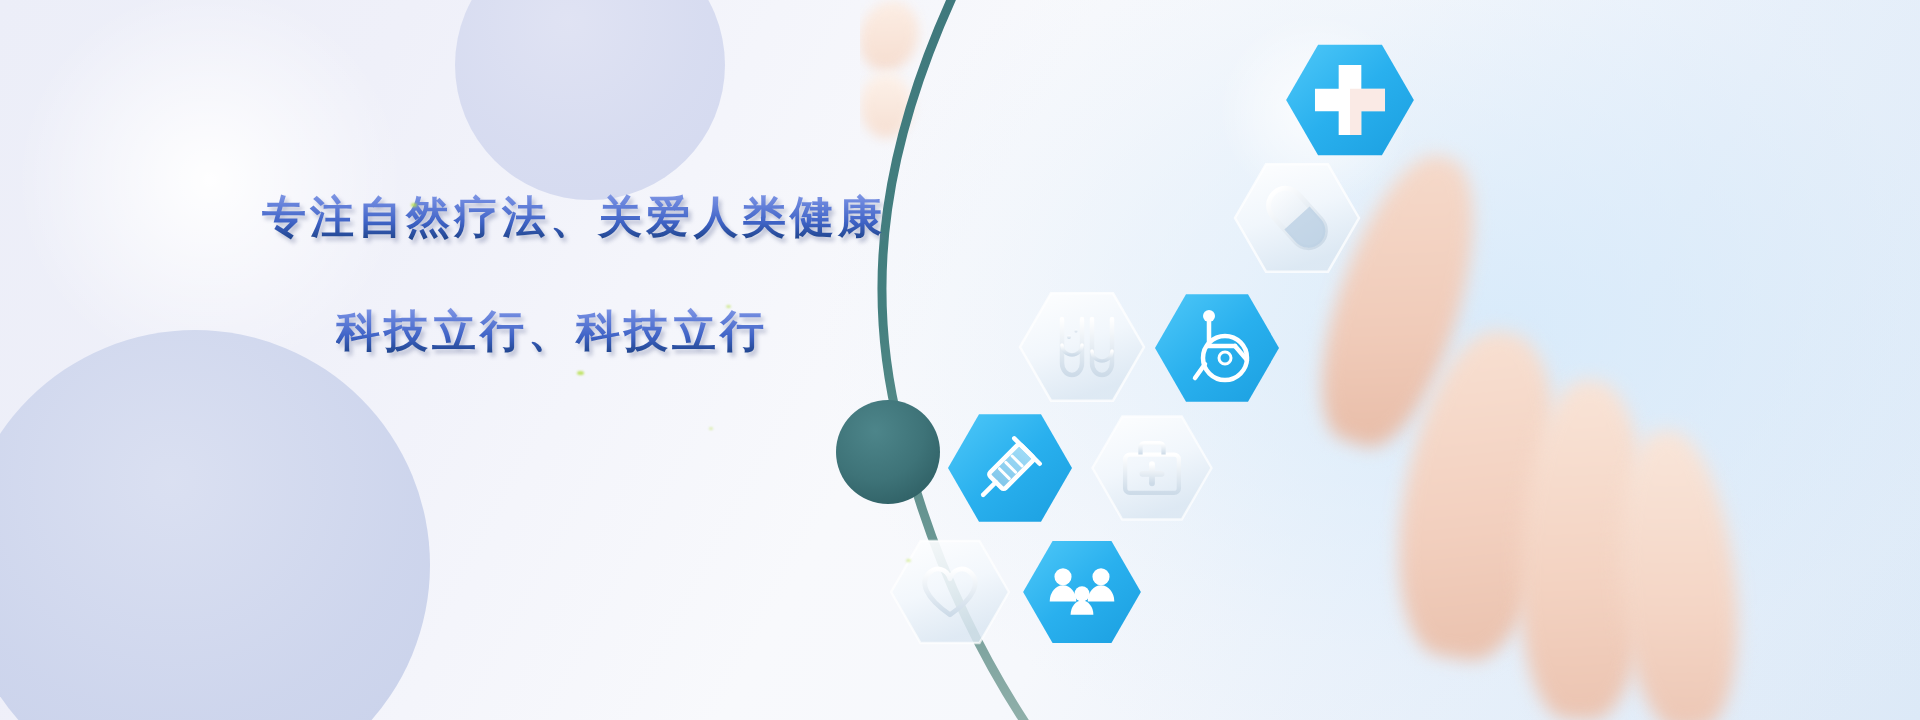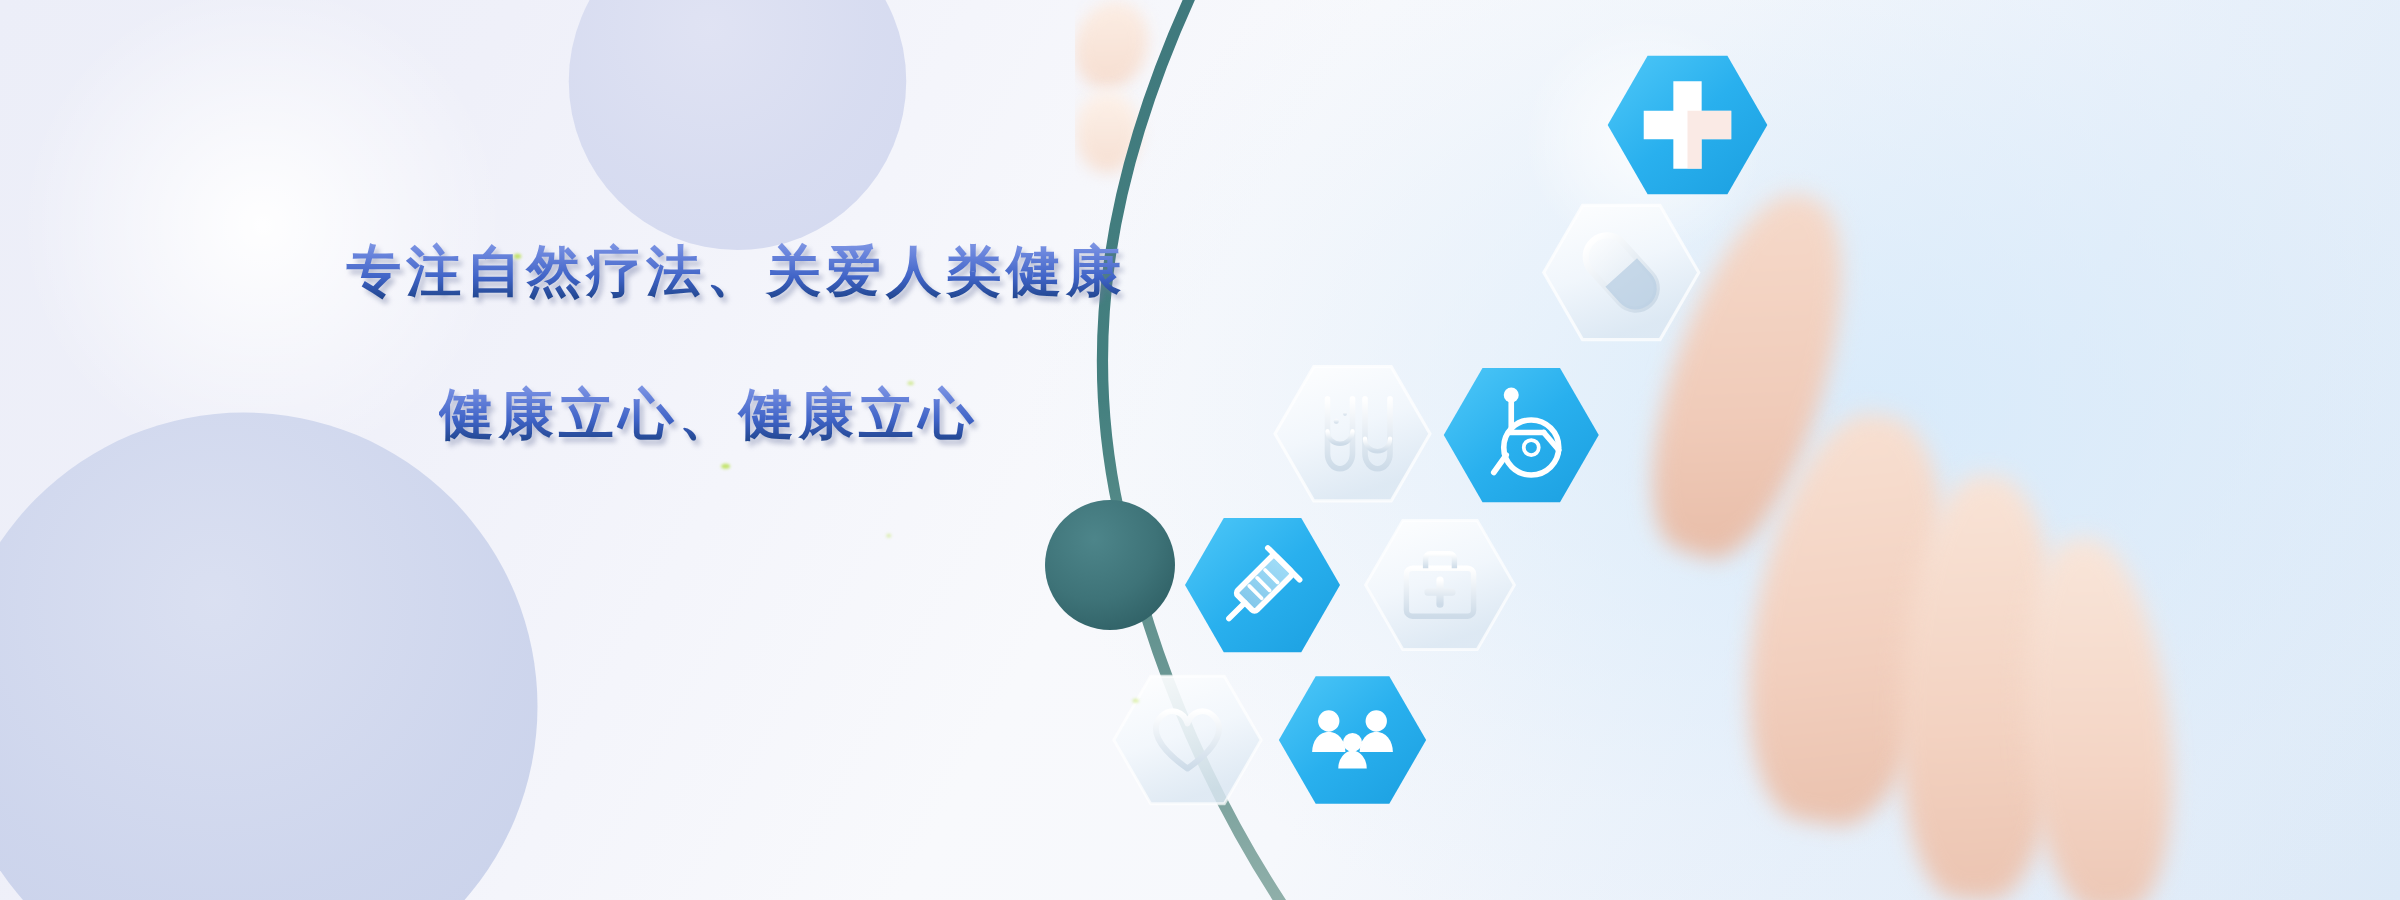--- a/index.html
+++ b/index.html
@@ -76,21 +76,21 @@
     background:linear-gradient(180deg,#fdf2ea,#f6dfd2); filter:blur(6px); }
 
   
   #arc { position:absolute; left:760px; top:-40px; width:420px; height:800px; }
 
   
   #hexes { position:absolute; left:860px; top:0; width:1060px; height:720px; }
 
   
   #copy {
-    position:absolute; left:15px; top:0; width:860px; height:720px;
+    position:absolute; left:0; top:0; width:860px; height:720px;
   }
   .headline {
     position:absolute;
     font-weight:bold;
     letter-spacing:4px;
     white-space:nowrap;
     background:linear-gradient(180deg,#8fa3e8 0%,#6b86dd 24%,#3f63c6 58%,#21468f 86%,#1b3a7d 100%);
     -webkit-background-clip:text;
     background-clip:text;
     color:transparent;
@@ -249,21 +249,21 @@
 
     <g transform="translate(490,100) scale(1.03)">
       <polygon points="62,0 31,-53.7 -31,-53.7 -62,0 -31,53.7 31,53.7" fill="url(#hexBlue)"></polygon>
       <path d="M-11,-34 h22 v23 h23 v22 h-23 v23 h-22 v-23 h-23 v-22 h23 z" fill="#ffffff"></path>
       <path d="M11,-11 h23 v22 h-23 v23 h-11 v-45 z" fill="#f6d9cf" fill-opacity="0.55"></path>
     </g>
   </svg>
 
   <div id="copy">
     <div class="headline" id="headline-1">专注自然疗法、关爱人类健康</div>
-    <div class="headline" id="headline-2">健康立心、健康立心</div>
+    <div class="headline" id="headline-2">科技立行、科技立行</div>
   </div>
 
   <div class="spark" id="spark-1"></div>
   <div class="spark" id="spark-2"></div>
   <div class="spark" id="spark-3"></div>
   <div class="spark" id="spark-4"></div>
   <div class="spark" id="spark-5"></div>
 
 </div>
 

